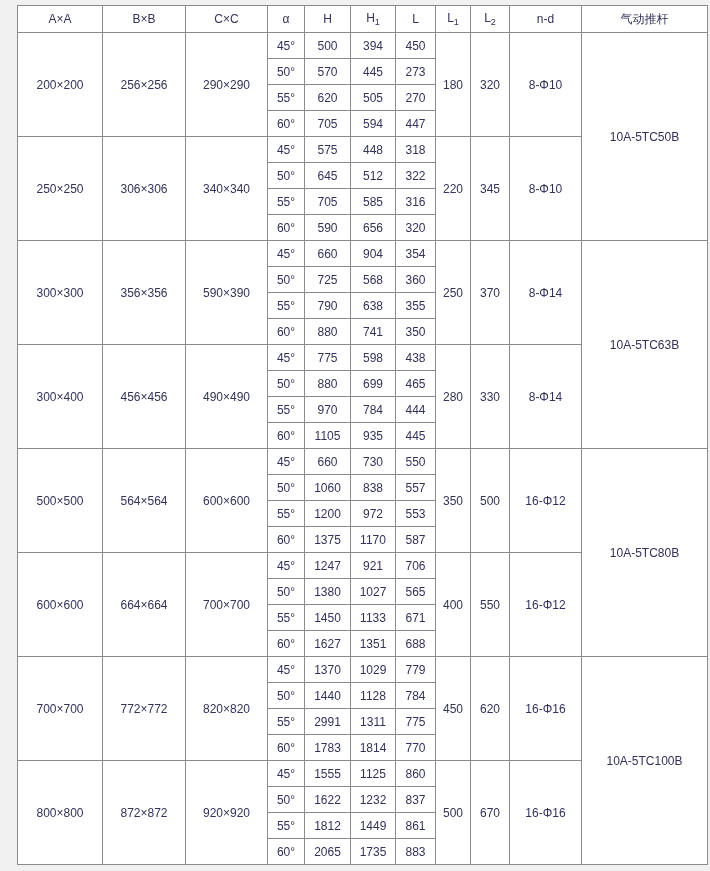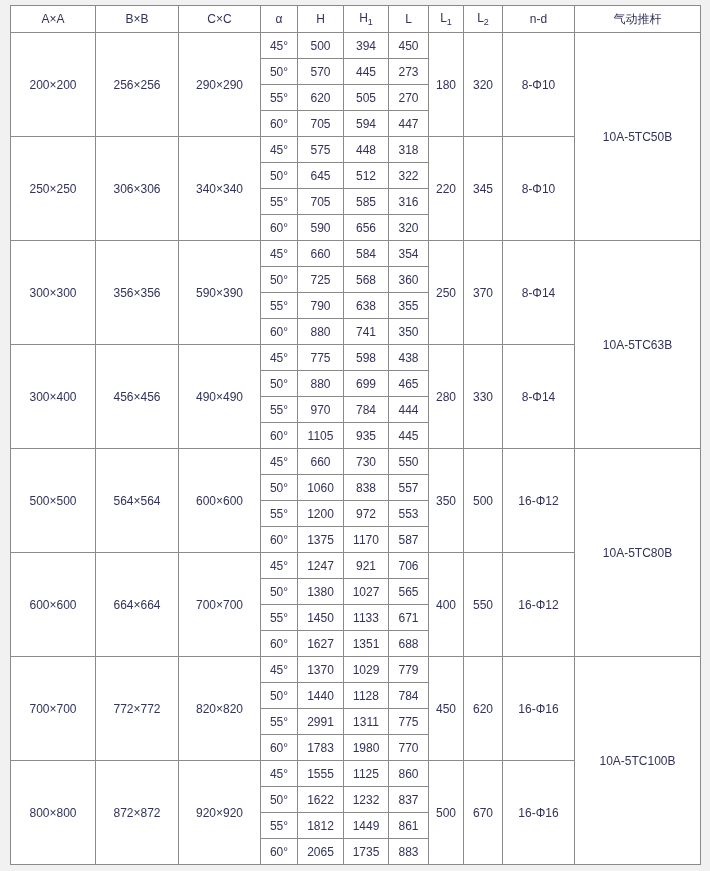--- a/index.html
+++ b/index.html
@@ -13,20 +13,21 @@
   .table-wrap {
     position: absolute;
     left: 10px;
     top: 5px;
   }
   table {
     border-collapse: collapse;
     table-layout: fixed;
     width: 690px;
     background: var(--table-bg, #ffffff);
+    margin-left: 7px;
   }
   table, th, td {
     border: 1px solid var(--border, #8a8a8a);
   }
   table {
     border-color: var(--outer-border, #5a5a5a);
   }
   th, td {
     text-align: center;
     vertical-align: middle;
@@ -135,21 +136,21 @@
           <td>590</td>
           <td>656</td>
           <td>320</td>
         </tr>
         <tr>
           <td rowspan="4">300×300</td>
           <td rowspan="4">356×356</td>
           <td rowspan="4">590×390</td>
           <td>45°</td>
           <td>660</td>
-          <td>584</td>
+          <td>904</td>
           <td>354</td>
           <td rowspan="4">250</td>
           <td rowspan="4">370</td>
           <td rowspan="4">8-Φ14</td>
           <td rowspan="8">10A-5TC63B</td>
         </tr>
         <tr>
           <td>50°</td>
           <td>725</td>
           <td>568</td>
@@ -279,21 +280,21 @@
         </tr>
         <tr>
           <td>55°</td>
           <td>2991</td>
           <td>1311</td>
           <td>775</td>
         </tr>
         <tr>
           <td>60°</td>
           <td>1783</td>
-          <td>1980</td>
+          <td>1814</td>
           <td>770</td>
         </tr>
         <tr>
           <td rowspan="4">800×800</td>
           <td rowspan="4">872×872</td>
           <td rowspan="4">920×920</td>
           <td>45°</td>
           <td>1555</td>
           <td>1125</td>
           <td>860</td>

